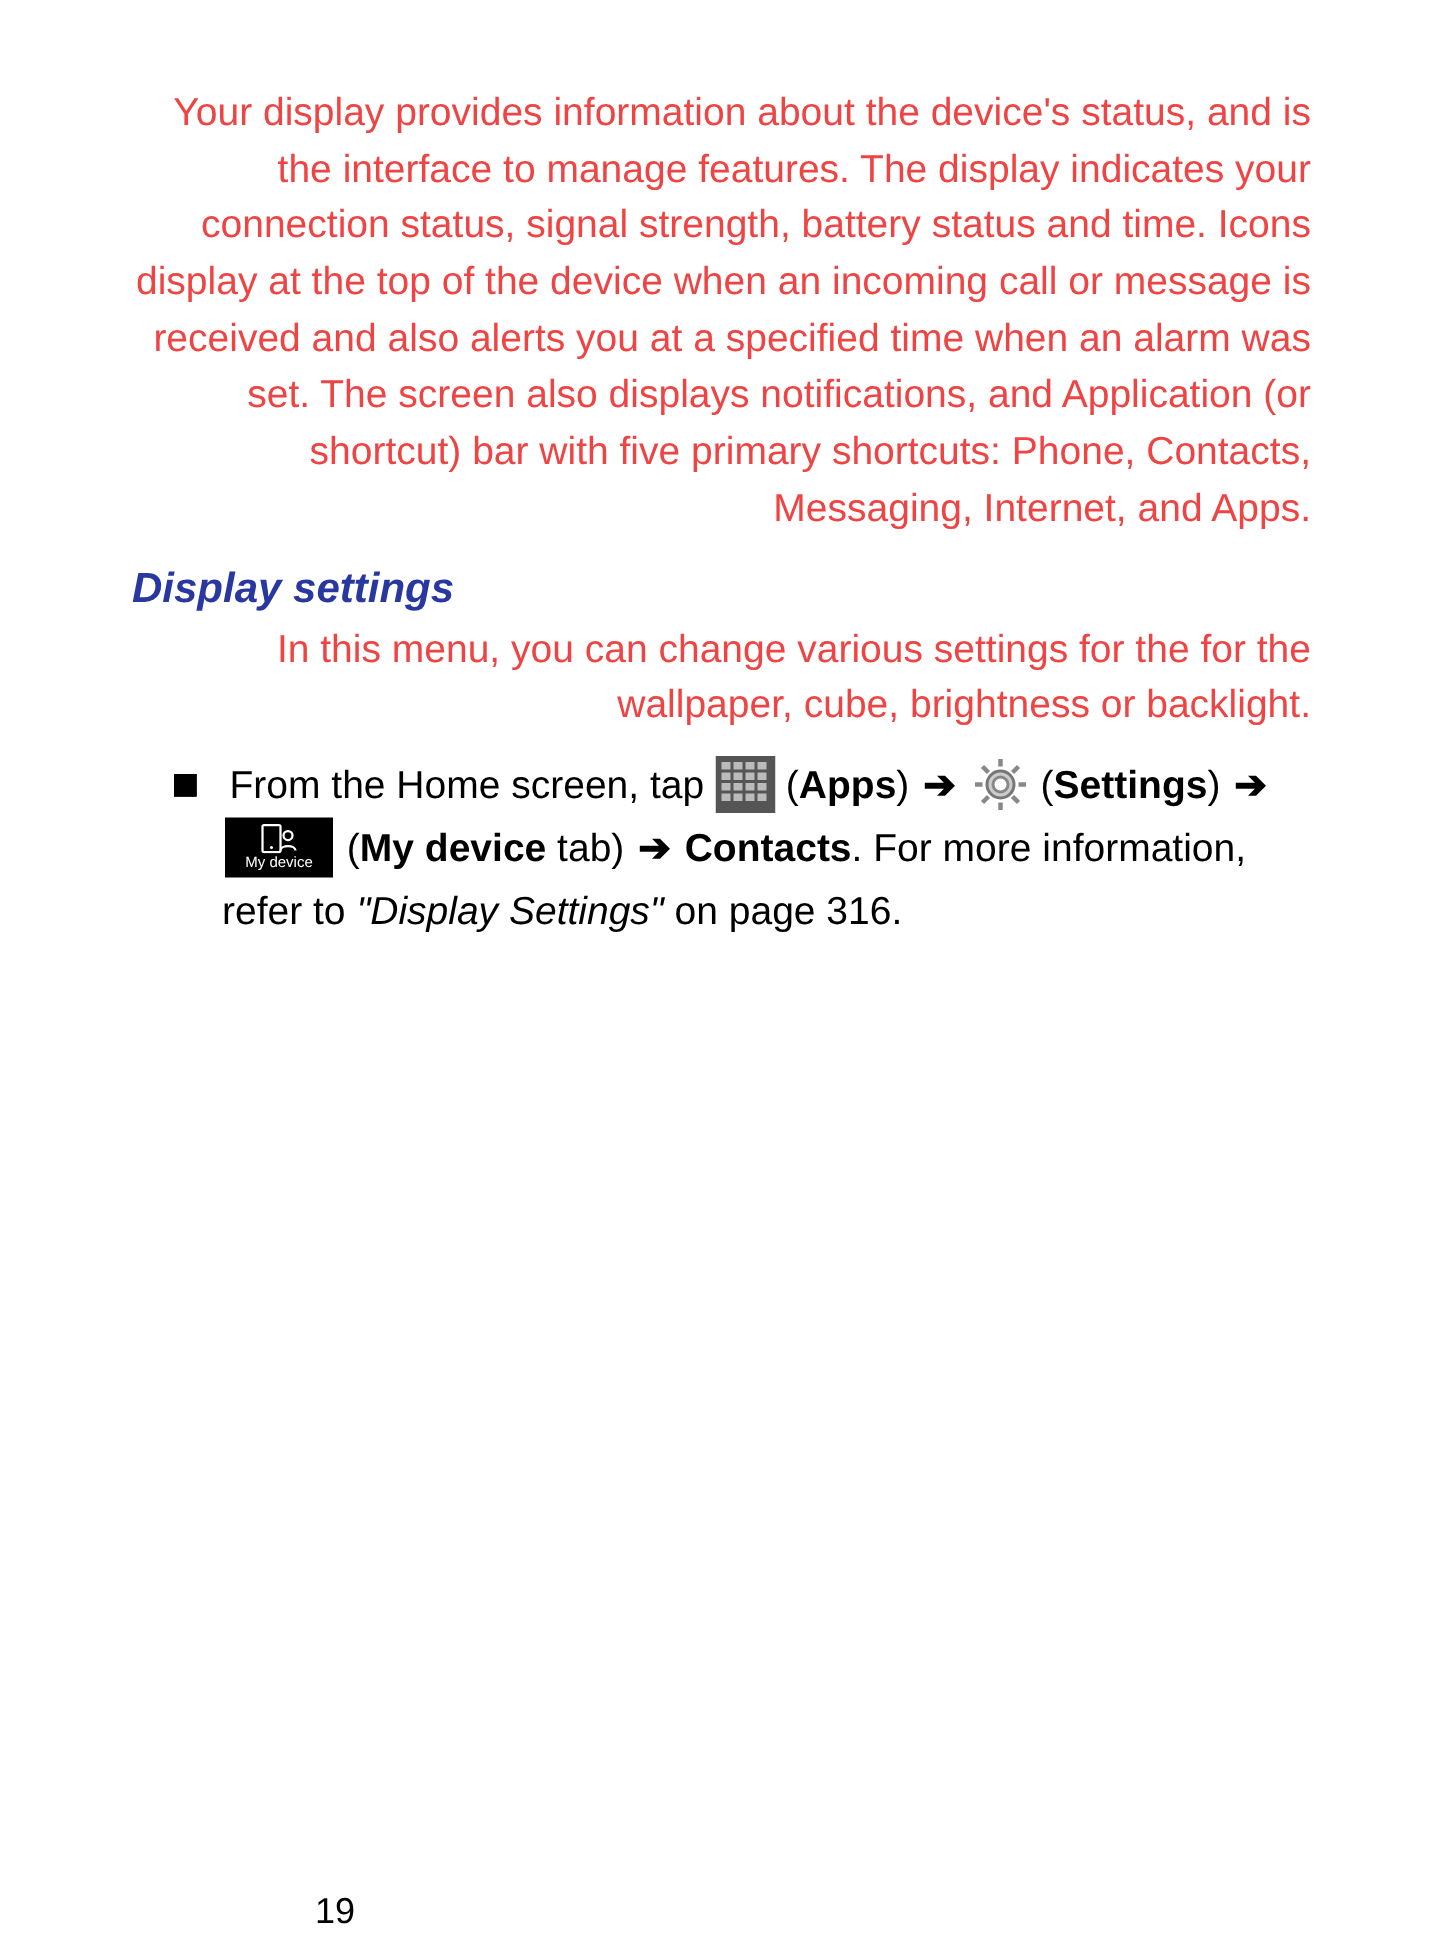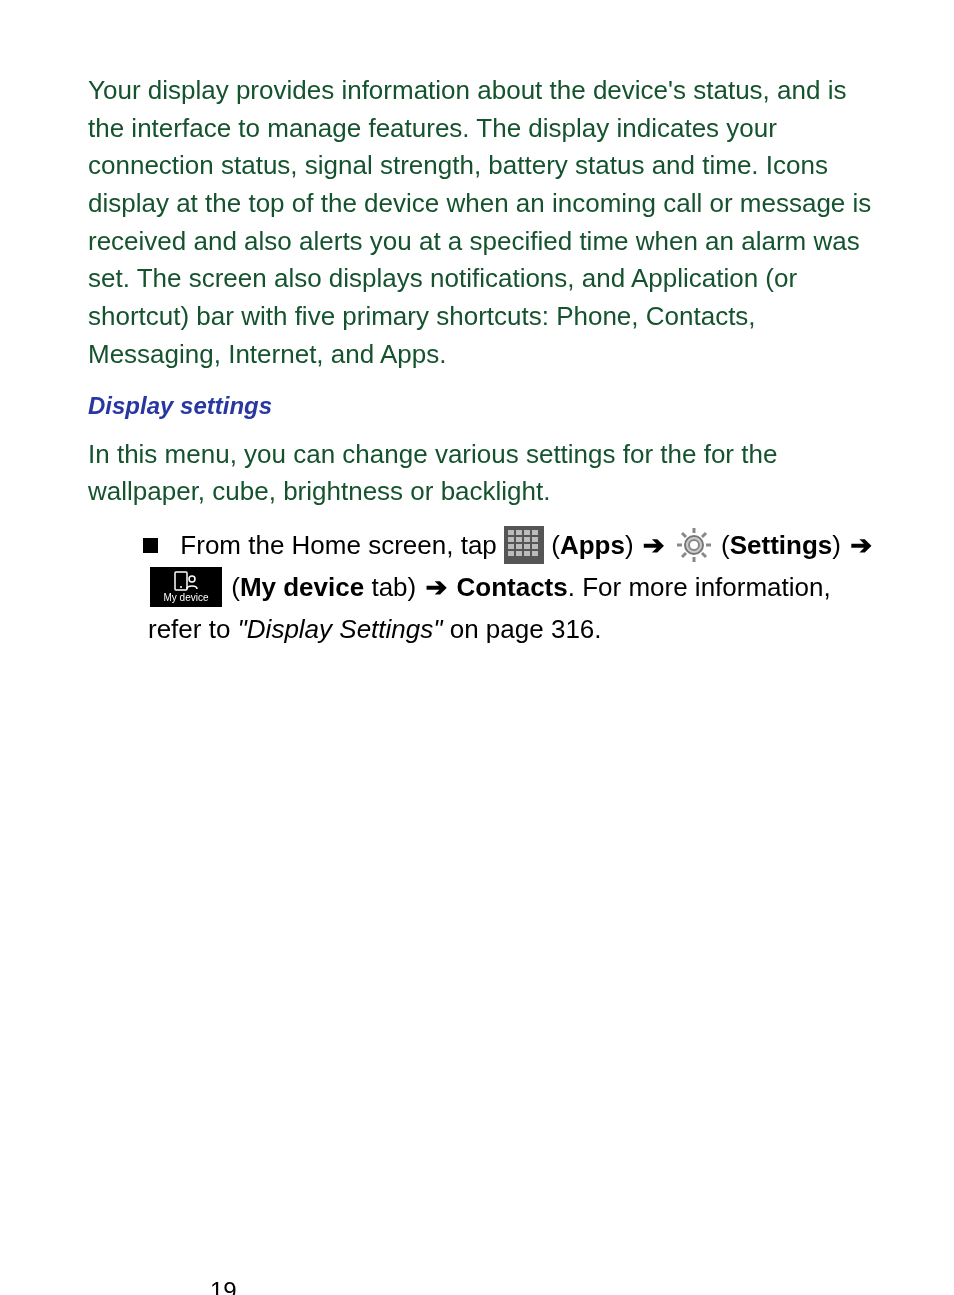--- a/index.html
+++ b/index.html
@@ -15,29 +15,30 @@
       font-weight: 900;
       font-size: 34px;
       color: #2838a0;
       margin: 0 0 10px 0;
       letter-spacing: -0.5px;
     }
     h2.sub-title {
       font-family: Arial, Helvetica, sans-serif;
       font-weight: bold;
       font-style: italic;
-      font-size: 24px;
+      font-size: 28px;
       color: #2838a0;
       margin: 18px 0 6px 8px;
     }
     p.body {
       font-size: 26px;
       line-height: 1.45;
-      margin: 16px 0 0 8px;
-      color: #14532d;
+      margin: 0 0 0 8px;
+      color: #ef4444;
+      text-align: right;
     }
     .bullet-block {
       margin: 14px 0 0 36px;
       font-size: 26px;
       line-height: 1.55;
     }
     .bullet-marker {
       display: inline-block;
       width: 15px;
       height: 15px;
@@ -108,21 +109,20 @@
       top:4px;
       left:50%;
       transform:translateX(-50%);
     }
     .step-text{
       display:block;
       margin-left:32px;
     }
     .first-line{
       display:block;
-      text-align:right;
     }
   </style>
 </head>
 <body>
 <div class="page-wrap">
 
 
 <p class="body">Your display provides information about the device's status, and is the interface to manage features. The display indicates your connection status, signal strength, battery status and time. Icons display at the top of the device when an incoming call or message is received and also alerts you at a specified time when an alarm was set. The screen also displays notifications, and Application (or shortcut) bar with five primary shortcuts: Phone, Contacts, Messaging, Internet, and Apps.</p>
 
 <h2 class="sub-title">Display settings</h2>

